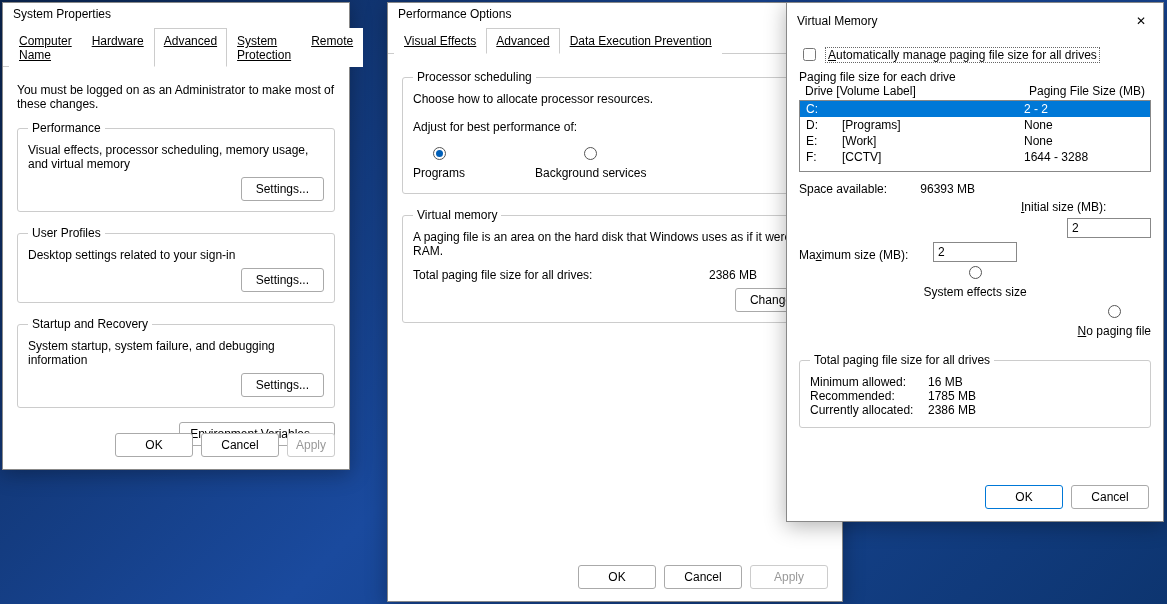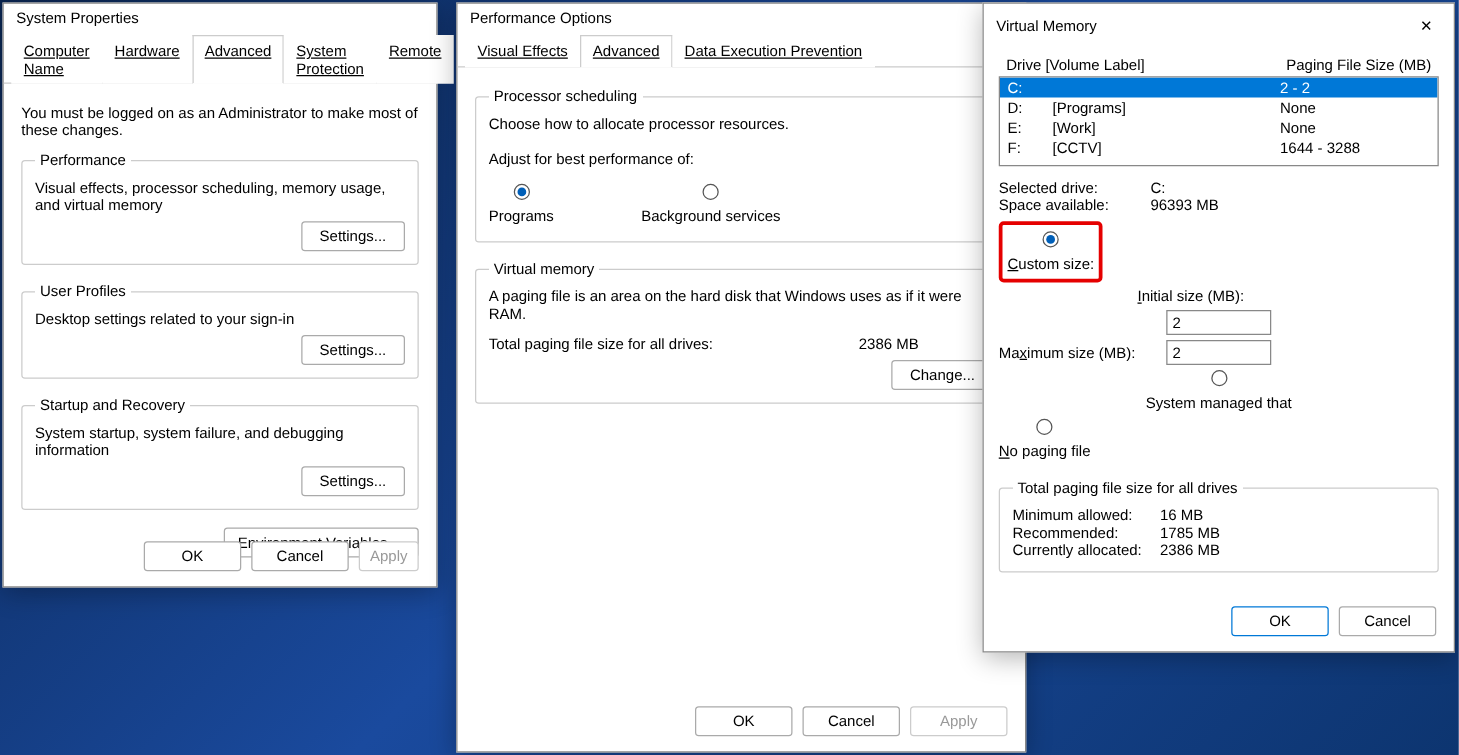--- a/index.html
+++ b/index.html
@@ -9,21 +9,21 @@
   .close-x { width: 44px; height: 28px; display: flex; align-items: center; justify-content: center; font-size: 14px; cursor: default; }
   .tabs { display: flex; border-bottom: 1px solid #ccc; padding: 0 6px; margin-top: 2px; text-decoration: underline; }
   .tab { padding: 5px 9px; border: 1px solid transparent; border-bottom: none; cursor: default; position: relative; top: 1px; background: #fff; }
   .tab.active { border-color: #ccc; border-bottom: 1px solid #fff; }
   .content { padding: 10px 14px; }
   fieldset { border: 1px solid #ccc; border-radius: 3px; margin: 6px 0 14px 0; padding: 8px 10px 10px 10px; }
   legend { padding: 0 4px; }
   .btn { background: #fff; border: 1px solid #aaa; border-radius: 3px; padding: 4px 14px; min-width: 78px; cursor: default; text-align: center; }
   .right-btn { float: right; margin-top: 6px; }
   .footer-btns { position: absolute; bottom: 12px; right: 14px; display: flex; gap: 8px; }
-  .row { display: flex; align-items: center; gap: 4px; }
+  .row { display: flex; align-items: flex-end; gap: 4px; }
   input[type=text] { border: 1px solid #888; padding: 2px 4px; width: 84px; }
   .drive-list { border: 1px solid #888; height: 72px; overflow: hidden; margin: 2px 0 10px 0; }
   .drive-row { display: flex; padding: 1px 6px; }
   .drive-row.sel { background: #0078d7; color: #fff; }
   .d-col1 { width: 36px; }
   .d-col2 { flex: 1; }
   .d-col3 { width: 120px; }
   .lbl-col { display: inline-block; width: 118px; }
   .val-col { display: inline-block; }
   .check { display: flex; align-items: center; gap: 6px; margin-bottom: 6px; }
@@ -75,21 +75,21 @@
 
     <button class="btn" style="float:right; min-width:120px;padding-left:10px;">Environment Variables...</button>
   </div>
   <div class="footer-btns">
     <button class="btn">OK</button>
     <button class="btn">Cancel</button>
     <button class="btn" style="color:#999;border-color:#ccc;min-width:40px;padding:4px 8px;">Apply</button>
   </div>
 </div>
 
-<div class="dialog" style="left:365px; top:2px; width:456px; height:600px;">
+<div class="dialog" style="left:387px; top:2px; width:456px; height:600px;">
   <div class="titlebar">
     <span>Performance Options</span>
   </div>
   <div class="tabs">
     <div class="tab">Visual Effects</div>
     <div class="tab active">Advanced</div>
     <div class="tab">Data Execution Prevention</div>
   </div>
   <div class="content">
     <fieldset>
@@ -128,21 +128,26 @@
 
 <div class="dialog" style="left:786px; top:2px; width:378px; height:520px;">
   <div class="titlebar">
     <span>Virtual Memory</span>
     <div class="close-x">
       <span>✕</span>
     </div>
   </div>
   <div class="content" style="padding:6px 12px;">
 
-
+    <div class="check">
+      <input type="checkbox" style="">
+      <span style="border:1px dotted #666;padding:0 2px;"><span class="u">A</span><span>utomatically manage paging file size for all drives</span></span>
+    </div>
+
+    <div>Paging file size for each drive</div>
     <div class="row" style="padding:0 6px;">
       <span style="flex:1;">Drive  [Volume Label]</span>
       <span>Paging File Size (MB)</span>
     </div>
     <div class="drive-list">
       <div class="drive-row sel">
         <span class="d-col1">C:</span>
         <span class="d-col2"></span>
         <span class="d-col3">2 - 2</span>
       </div>
@@ -157,52 +162,40 @@
         <span class="d-col3">None</span>
       </div>
       <div class="drive-row">
         <span class="d-col1">F:</span>
         <span class="d-col2">[CCTV]</span>
         <span class="d-col3">1644 - 3288</span>
       </div>
     </div>
 
     <div>
-      <span class="lbl-col">Selected drive:</span>
-      <span class="val-col">C:</span>
-    </div>
-    <div>
       <span class="lbl-col">Space available:</span>
       <span class="val-col">96393 MB</span>
     </div>
 
-    <div style="margin:6px 0 4px 0;">
-      <span class="hl-red">
-        <span class="radio-row">
-          <span class="radio-dot on"></span>
-          <span><span class="u">C</span><span>ustom size:</span></span>
-        </span>
-      </span>
-    </div>
 
     <div class="row" style="margin:4px 0;flex-direction:column;">
       <span style="width:130px;"><span class="u">I</span><span>nitial size (MB):</span></span>
       <input type="text" value="2" style="">
     </div>
     <div class="row" style="margin:4px 0;">
       <span style="width:130px;"><span>Ma</span><span class="u">x</span><span>imum size (MB):</span></span>
       <input type="text" value="2" style="">
     </div>
 
     <div class="radio-row">
       <span class="radio-dot"></span>
-      <span>System managed that</span>
-    </div>
-
-    <div class="row" style="justify-content:flex-start; align-items:center;">
+      <span>System effects size</span>
+    </div>
+
+    <div class="row" style="justify-content:flex-end; align-items:center;">
       <div class="radio-row">
         <span class="radio-dot"></span>
         <span><span class="u">N</span><span>o paging file</span></span>
       </div>
     </div>
 
     <fieldset style="margin-top:12px;">
       <legend>Total paging file size for all drives</legend>
       <div><span class="lbl-col">Minimum allowed:</span><span>16 MB</span></div>
       <div><span class="lbl-col">Recommended:</span><span>1785 MB</span></div>

